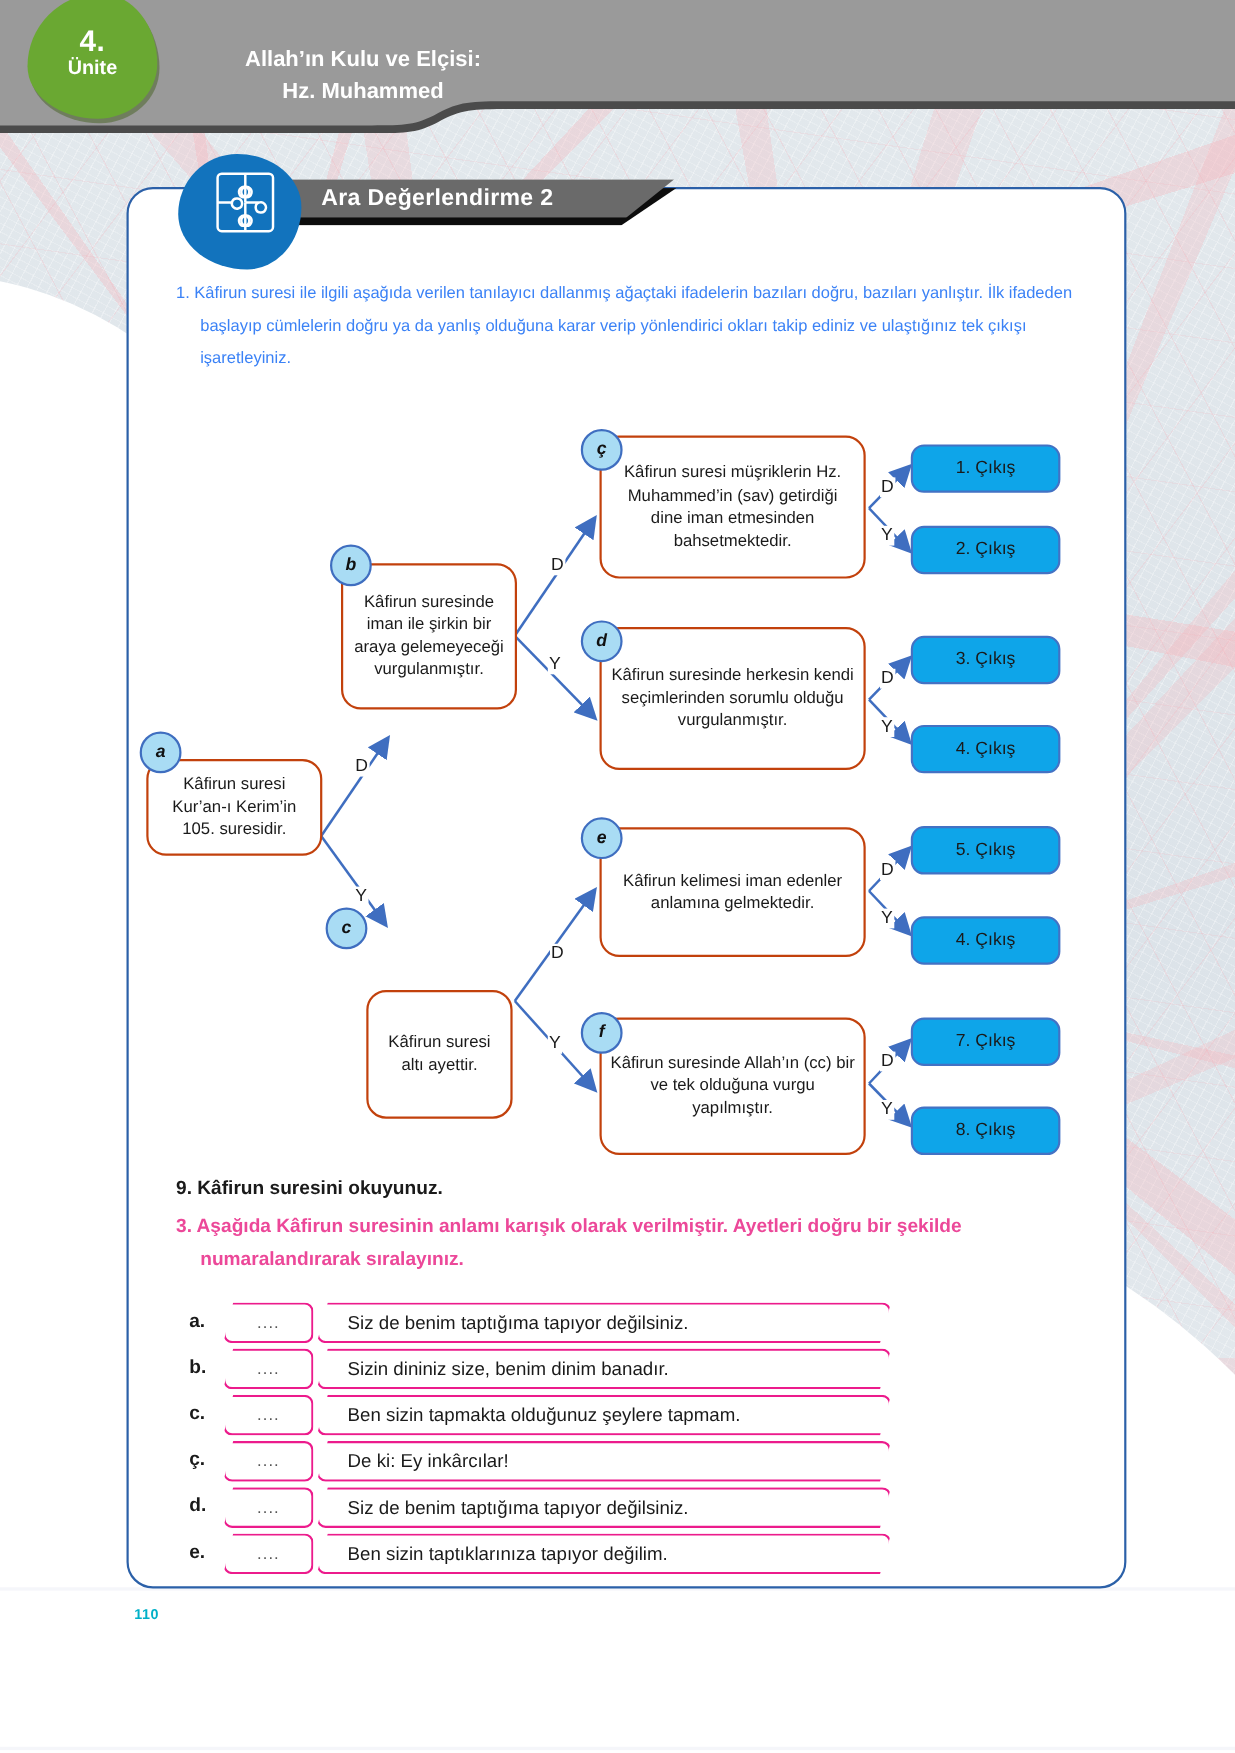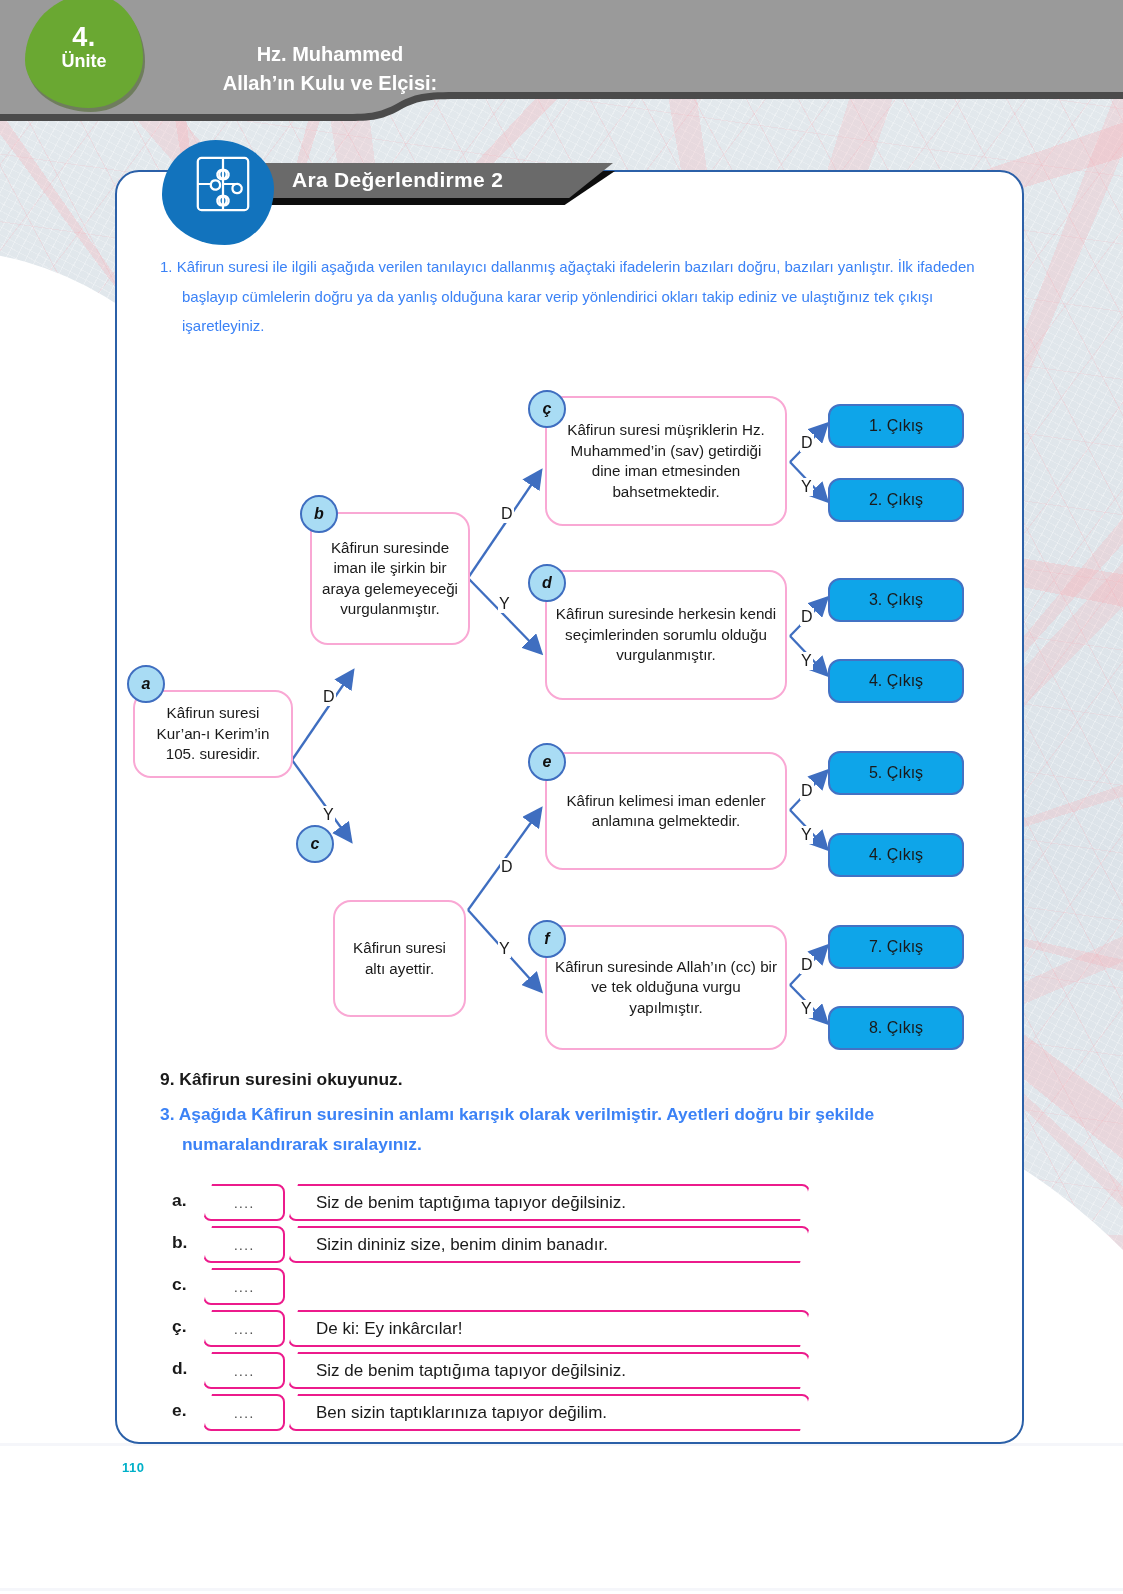--- a/index.html
+++ b/index.html
@@ -94,29 +94,29 @@
     position:absolute;left:160px;top:252px;width:800px;
     font-size:15px;font-weight:normal;color:#3b82f6;line-height:29.5px;
     text-indent:-22px;padding-left:22px;
   }
   .q2{
     position:absolute;left:160px;top:1065px;width:800px;
     font-size:17.4px;font-weight:bold;color:#1a1a1a;line-height:29.5px;
   }
   .q3{
     position:absolute;left:160px;top:1100px;width:800px;
-    font-size:17.4px;font-weight:bold;color:#3b82f6;line-height:29.5px;
+    font-size:17.4px;font-weight:bold;color:#ec4899;line-height:29.5px;
     text-indent:-22px;padding-left:22px;
   }
 
   
   .tree{position:absolute;left:0;top:0;width:1123px;height:1594px;}
   .node{
     position:absolute;box-sizing:border-box;
-    border:2px solid #f9a8d4;border-radius:18px;background:#ffffff;
+    border:2px solid #c2410c;border-radius:18px;background:#ffffff;
     display:flex;align-items:center;justify-content:center;text-align:center;
     font-size:15.2px;color:#1a1a1a;line-height:20.5px;padding:4px 8px;
     z-index:3;
   }
   .exit{
     position:absolute;box-sizing:border-box;
     border:2px solid #4372c4;border-radius:12px;background:#0ea5e9;
     display:flex;align-items:center;justify-content:center;
     font-size:16px;color:#1a1a1a;z-index:3;
   }
@@ -173,22 +173,22 @@
   <div class="bg-white-bottom"></div>
   <div class="bg-band" style="top:1443px"></div>
   <div class="bg-band" style="top:1588px"></div>
 
   <div class="header-wrap">
     <svg width="1123" height="126" style="position:absolute;left:0;top:0;">
       <path d="M0,0 H1123 V99 H470 C430,99 420,99 400,110 C380,121 370,121 340,121 H0 Z" fill="#4b4b4b"></path>
       <path d="M0,0 H1123 V92 H468 C428,92 418,92 398,103 C378,114 368,114 338,114 H0 Z" fill="#9a9a9a"></path>
     </svg>
     <div class="header-title">
+      <div>Allah’ın Kulu ve Elçisi:</div>
       <div>Hz. Muhammed</div>
-      <div>Allah’ın Kulu ve Elçisi:</div>
     </div>
     <div class="unit-badge">
       <div class="unit-num">4.</div>
       <div class="unit-lbl">Ünite</div>
     </div>
   </div>
 
   <div class="card"></div>
 
   <div class="puzzle-blob"></div>
@@ -302,20 +302,21 @@
 
     <div class="ans-row">
       <div class="ans-letter">b.</div>
       <div class="ans-num">....</div>
       <div class="ans-text" style="width:470px">Sizin dininiz size, benim dinim banadır.</div>
     </div>
 
     <div class="ans-row">
       <div class="ans-letter">c.</div>
       <div class="ans-num">....</div>
+      <div class="ans-text" style="width:470px">Ben sizin tapmakta olduğunuz şeylere tapmam.</div>
     </div>
 
     <div class="ans-row">
       <div class="ans-letter">ç.</div>
       <div class="ans-num">....</div>
       <div class="ans-text" style="width:470px">De ki: Ey inkârcılar!</div>
     </div>
 
     <div class="ans-row">
       <div class="ans-letter">d.</div>

